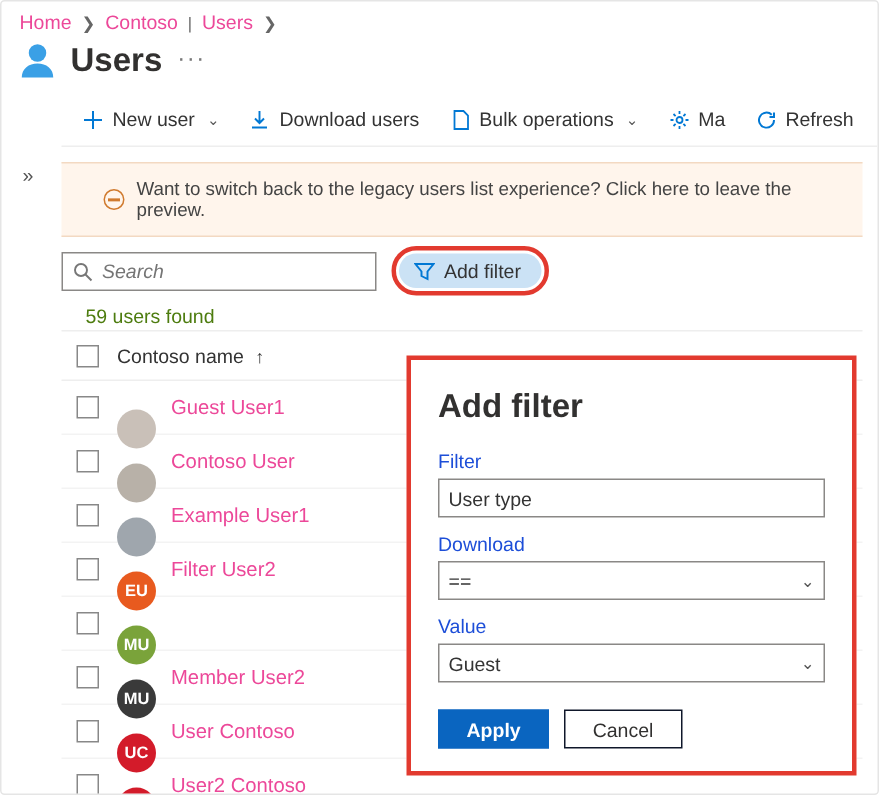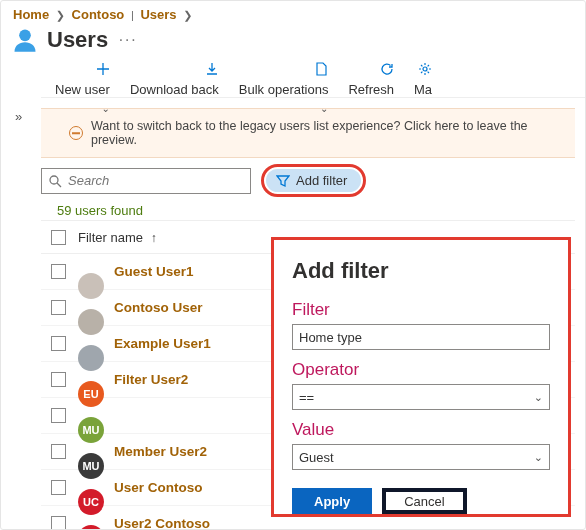--- a/index.html
+++ b/index.html
@@ -6,31 +6,31 @@
   body {
     margin: 0;
     font-family: "Segoe UI", Arial, sans-serif;
     font-size: 13px;
     color: #323130;
     background: #ffffff;
     width: 586px;
     overflow: hidden;
   }
   .root { position: relative; height: 530px; border:1px solid #e5e5e5; border-radius:3px; overflow:hidden; }
-  a.link { color: #a16207; text-decoration: none; font-weight: bold; }
+  a.link { color: #ec4899; text-decoration: none; }
   .breadcrumbs { padding: 6px 8px 2px 12px; font-size: 13px; }
   .breadcrumbs .sep { color: #666; margin: 0 3px; font-size:11px; }
   .titlebar { display:flex; align-items:center; padding: 2px 8px 8px 10px; }
   .user-icon { width:28px; height:28px; margin-right:8px; position:relative; }
   .user-icon svg { width:28px; height:28px; }
   .title { font-size:22px; font-weight:600; }
   .dots { color:#787878; margin-left:10px; font-size:16px; letter-spacing:1px;}
   .expand { position:absolute; left:14px; top:108px; color:#555; font-size:13px; }
   .toolbar { display:flex; align-items:center; gap:0; border-bottom:1px solid #eee; padding:0 4px; height:36px; margin-left:40px;}
-  .tbtn { display:flex; align-items:flex-end; padding:0 10px; height:36px; color:#333; font-size:13px; gap:6px; white-space:nowrap;flex-direction:column; }
+  .tbtn { display:flex; align-items:center; padding:0 10px; height:36px; color:#333; font-size:13px; gap:6px; white-space:nowrap; }
   .tbtn .ic { color:#0178d4; display:inline-flex; }
   .chev { color:#555; font-size:10px; margin-left:2px;}
   .banner { margin:10px 10px 6px 40px; background:#fff5ec; border-top:1px solid #f3d9c2; border-bottom:1px solid #f3d9c2; padding:10px 28px; display:flex; align-items:center; gap:8px; font-size:12.5px; color:#444;}
   .banner .circ { width:14px; height:14px; border:1.5px solid #d07a2e; border-radius:50%; position:relative; flex:none;}
   .banner .circ:before { content:""; position:absolute; left:2px; right:2px; top:50%; height:1.5px; background:#d07a2e; transform:translateY(-50%);}
   .content { padding:0 10px 0 40px; }
   .searchrow { display:flex; align-items:center; gap:10px; margin-top:6px;}
   .searchbox { flex:none; width:210px; display:flex; align-items:center; border:1px solid #8a8886; height:26px; padding:0 6px; }
   .searchbox .sic { color:#666; margin-right:4px; display:flex;}
   .searchbox input { border:none; outline:none; font-size:13px; width:100%; font-style:italic; color:#a21caf; }
@@ -42,26 +42,26 @@
   .chk { width:15px; height:15px; border:1px solid #888; margin:0 12px 0 6px; flex:none;}
   .colname { font-size:13px; color:#333; }
   .sort { font-size:12px; margin-left:4px;}
   .list { }
   .row { display:flex; align-items:center; height:36px; border-bottom:1px solid #f3f3f3; padding-left:4px;}
   .avatar { width:26px; height:26px; border-radius:50%; margin-right:10px; display:flex; align-items:center; justify-content:center; color:#fff; font-size:11px; font-weight:600;margin-top:29px;}
   .uname { color:#0064b3; font-size:13.5px; }
 
   .panel { position:absolute; right:14px; top:236px; bottom:12px; width:300px; background:#fff; border:3px solid #e23a2f; padding:18px 18px 14px 18px; }
   .panel h2 { margin:0 0 16px 0; font-size:22px; font-weight:600; }
-  .fld-label { font-size:17px; color:#be185d; margin-bottom:4px; margin-top:10px;}
+  .fld-label { font-size:13px; color:#1d4ed8; margin-bottom:4px; margin-top:10px;}
   .inp { width:100%; height:26px; border:1px solid #8a8886; padding:3px 6px; font-size:13px; display:flex; align-items:center; justify-content:space-between;}
   .inp .dv { color:#333; }
   .inp.select .sv { font-size:11px; color:#555;}
   .panel-actions { display:flex; gap:10px; margin-top:18px;}
-  .btn { height:26px; padding:2px 18px; font-size:13px; border:4px solid #0f172a; background:#fff; display:flex; align-items:center;}
+  .btn { height:26px; padding:2px 18px; font-size:13px; border:1px solid #0f172a; background:#fff; display:flex; align-items:center;}
   .btn.primary { background:#0a65c0; border-color:#0a65c0; color:#fff; font-weight:600;}
   svg { display:block; }
 </style>
 </head>
 <body>
 <div class="root">
 
 <div class="breadcrumbs">
   <a class="link">Home</a>
   <span class="sep">❯</span>
@@ -93,47 +93,47 @@
         </span>
     <span>New user</span>
     <span class="chev">⌄</span>
   </div>
   <div class="tbtn">
     <span class="ic">
           <svg width="14" height="14" viewBox="0 0 14 14">
             <path d="M7 1v8M4 6l3 3 3-3M2 12h10" stroke="#0178d4" stroke-width="1.3" fill="none"></path>
           </svg>
         </span>
-    <span>Download back</span>
+    <span>Download users</span>
   </div>
   <div class="tbtn">
     <span class="ic">
           <svg width="14" height="14" viewBox="0 0 14 14">
             <path d="M3 1h6l3 3v9H3z" stroke="#0178d4" stroke-width="1.2" fill="none"></path>
           </svg>
         </span>
     <span>Bulk operations</span>
     <span class="chev">⌄</span>
   </div>
   <div class="tbtn">
     <span class="ic">
           <svg width="14" height="14" viewBox="0 0 14 14">
-            <path d="M12 7a5 5 0 1 1-1.5-3.5M12 2v3h-3" stroke="#0178d4" stroke-width="1.3" fill="none"></path>
-          </svg>
-        </span>
-    <span>Refresh</span>
-  </div>
-  <div class="tbtn">
-    <span class="ic">
-          <svg width="14" height="14" viewBox="0 0 14 14">
             <circle cx="7" cy="7" r="2" stroke="#0178d4" fill="none" stroke-width="1.2"></circle>
             <path d="M7 1v2M7 11v2M1 7h2M11 7h2M3 3l1.4 1.4M9.6 9.6L11 11M11 3l-1.4 1.4M4.4 9.6L3 11" stroke="#0178d4" stroke-width="1.2"></path>
           </svg>
         </span>
     <span>Ma</span>
+  </div>
+  <div class="tbtn">
+    <span class="ic">
+          <svg width="14" height="14" viewBox="0 0 14 14">
+            <path d="M12 7a5 5 0 1 1-1.5-3.5M12 2v3h-3" stroke="#0178d4" stroke-width="1.3" fill="none"></path>
+          </svg>
+        </span>
+    <span>Refresh</span>
   </div>
 </div>
 
 <div class="banner">
   <span class="circ"></span>
   <span>Want to switch back to the legacy users list experience? Click here to leave the preview.</span>
 </div>
 
 <div class="content">
 
@@ -157,21 +157,21 @@
         <span>Add filter</span>
       </div>
     </div>
   </div>
 
   <div class="count">59 users found</div>
 
   <div class="header-row">
     <span class="chk"></span>
     <span class="colname">
-      <span>Filter name</span>
+      <span>Contoso name</span>
       <span class="sort">↑</span>
     </span>
   </div>
 
   <div class="list" id="list">
         <div class="row">
           <span class="chk"></span>
           <span class="avatar" style="background: rgb(201, 192, 184);"></span>
           <a class="uname link">Guest User1</a>
         </div>
@@ -210,24 +210,24 @@
           <a class="uname link">User2 Contoso</a>
         </div>
       </div>
 </div>
 
 <div class="panel">
   <h2>Add filter</h2>
 
   <div class="fld-label">Filter</div>
   <div class="inp">
-    <span class="dv">Home type</span>
-  </div>
-
-  <div class="fld-label">Operator</div>
+    <span class="dv">User type</span>
+  </div>
+
+  <div class="fld-label">Download</div>
   <div class="inp select">
     <span class="dv">==</span>
     <span class="sv">⌄</span>
   </div>
 
   <div class="fld-label">Value</div>
   <div class="inp select">
     <span class="dv">Guest</span>
     <span class="sv">⌄</span>
   </div>

